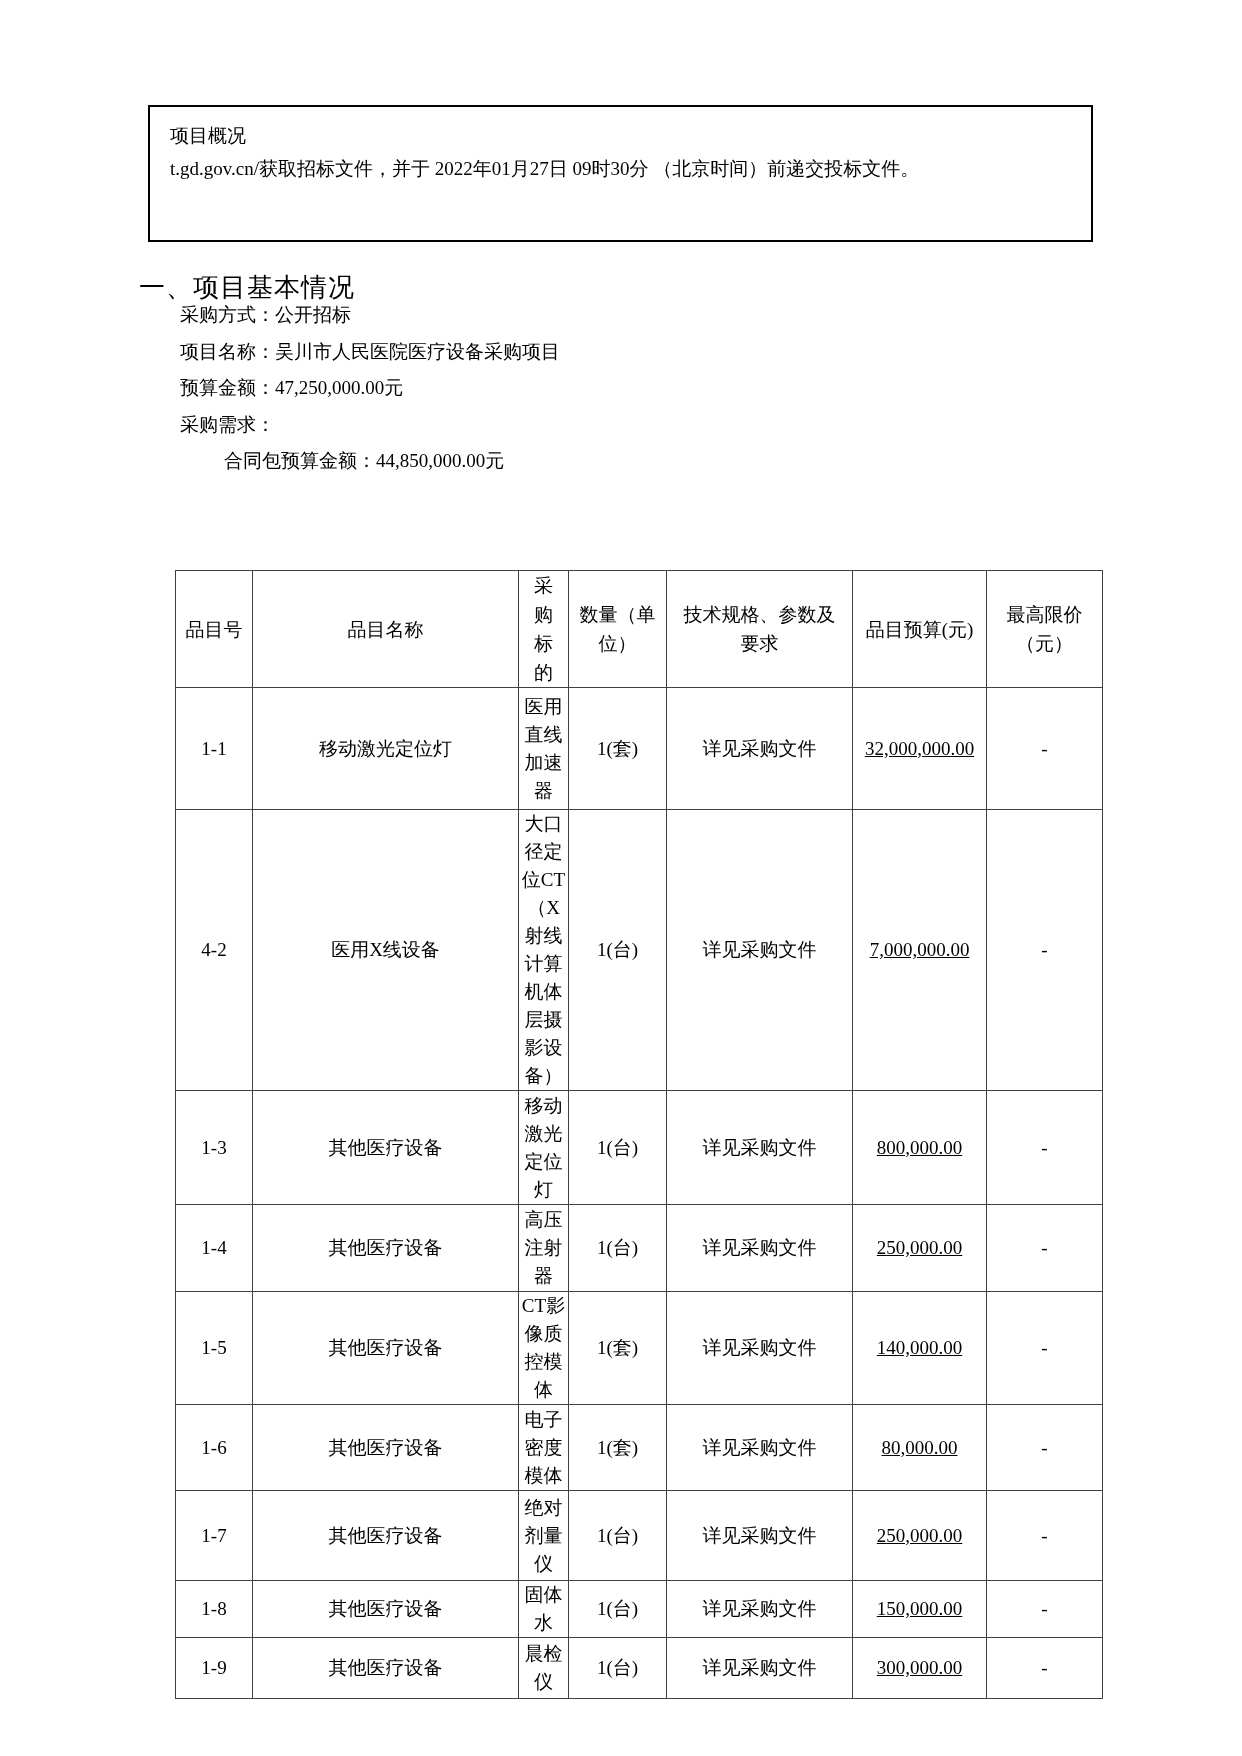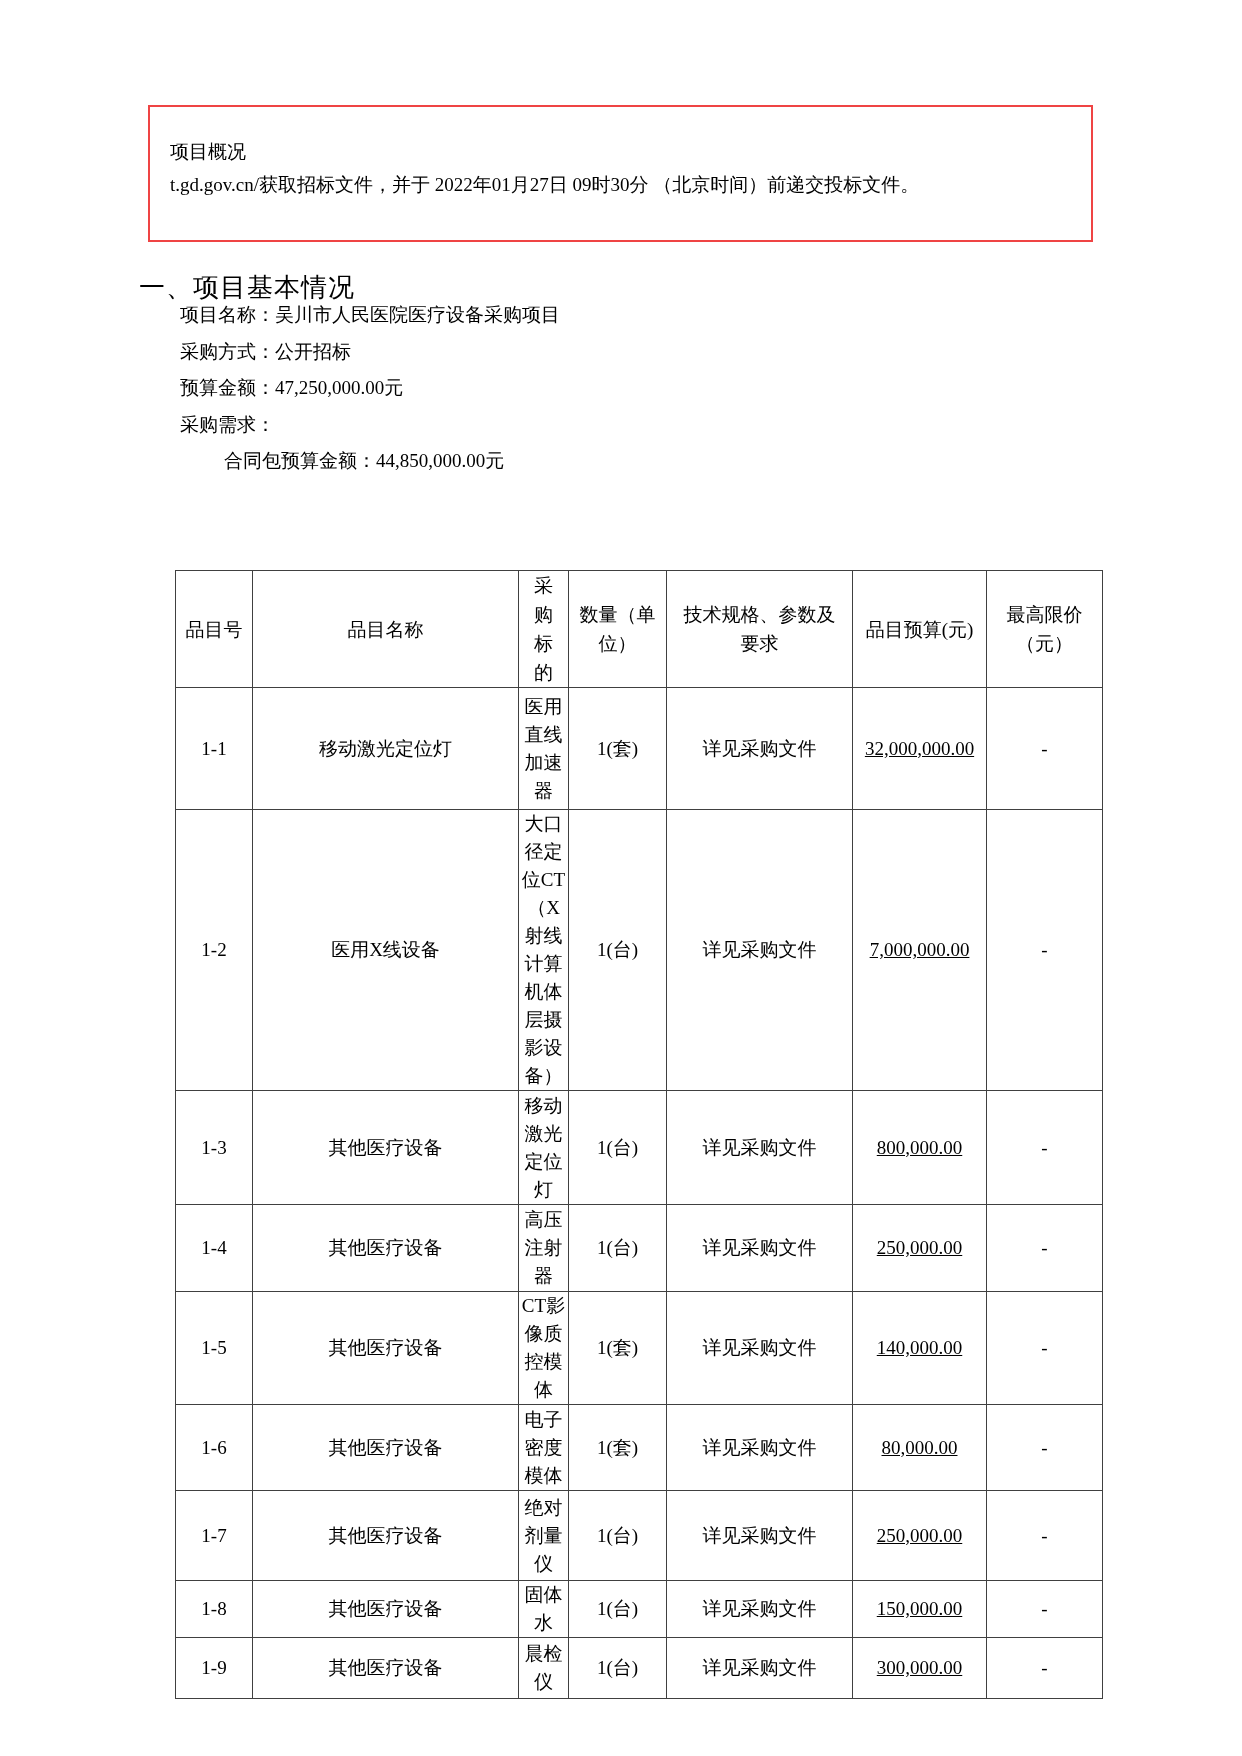--- a/index.html
+++ b/index.html
@@ -11,22 +11,22 @@
   }
   .page {
     position:relative; width:1242px; height:1756px;
     background:#fff; overflow:hidden;
   }
 
   
   .overview-box {
     position:absolute; left:148px; top:105px;
     width:945px; height:137px;
-    border:2px solid #ef4444;
-    padding:28px 20px 0 20px;
+    border:2px solid #000000;
+    padding:12px 20px 0 20px;
     font-size:19px; line-height:33px;
   }
   .ov-line1 { text-indent:32px; }
 
   
   .section-heading {
     position:absolute; left:139px; top:270px;
     font-family:"Liberation Sans","DejaVu Sans",sans-serif;
     font-size:26px; font-weight:normal; letter-spacing:1px;
   }
@@ -83,22 +83,22 @@
 <div class="page">
 
   <div class="overview-box">
     <div class="ov-title">项目概况</div>
     <div class="ov-line2">t.gd.gov.cn/获取招标文件，并于 2022年01月27日 09时30分 （北京时间）前递交投标文件。</div>
   </div>
 
   <div class="section-heading">一、项目基本情况</div>
 
   <div class="info-block">
+    <div>采购方式：公开招标</div>
     <div>项目名称：吴川市人民医院医疗设备采购项目</div>
-    <div>采购方式：公开招标</div>
     <div>预算金额：47,250,000.00元</div>
     <div>采购需求：</div>
     <div class="indent2">合同包预算金额：44,850,000.00元</div>
   </div>
 
   <table class="items">
     <colgroup>
       <col class="c-no">
         <col class="c-name">
         <col class="c-target">
@@ -128,21 +128,21 @@
       <tr>
         <td>1-1</td>
         <td>移动激光定位灯</td>
         <td class="cell-target">医用直线加速器</td>
         <td>1(套)</td>
         <td>详见采购文件</td>
         <td class="cell-budget">32,000,000.00</td>
         <td class="cell-cap">-</td>
       </tr>
       <tr>
-        <td>1-2</td>
+        <td>4-2</td>
         <td>医用X线设备</td>
         <td class="cell-target">大口径定位CT（X射线计算机体层摄影设备）</td>
         <td>1(台)</td>
         <td>详见采购文件</td>
         <td class="cell-budget">7,000,000.00</td>
         <td class="cell-cap">-</td>
       </tr>
       <tr>
         <td>1-3</td>
         <td>其他医疗设备</td>

